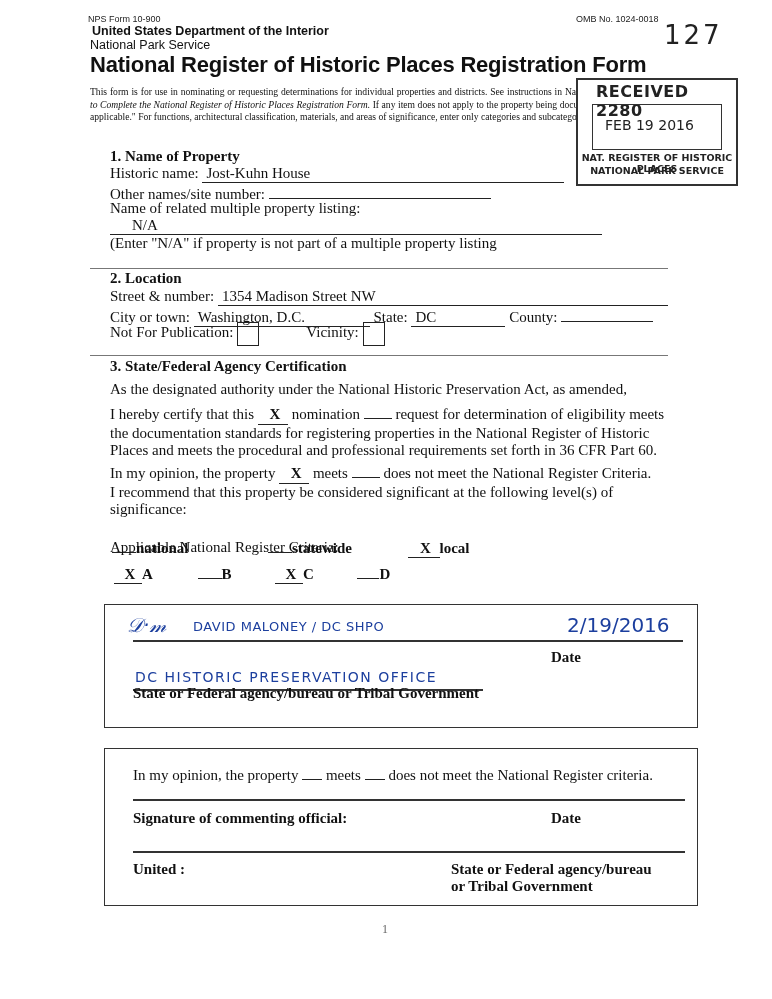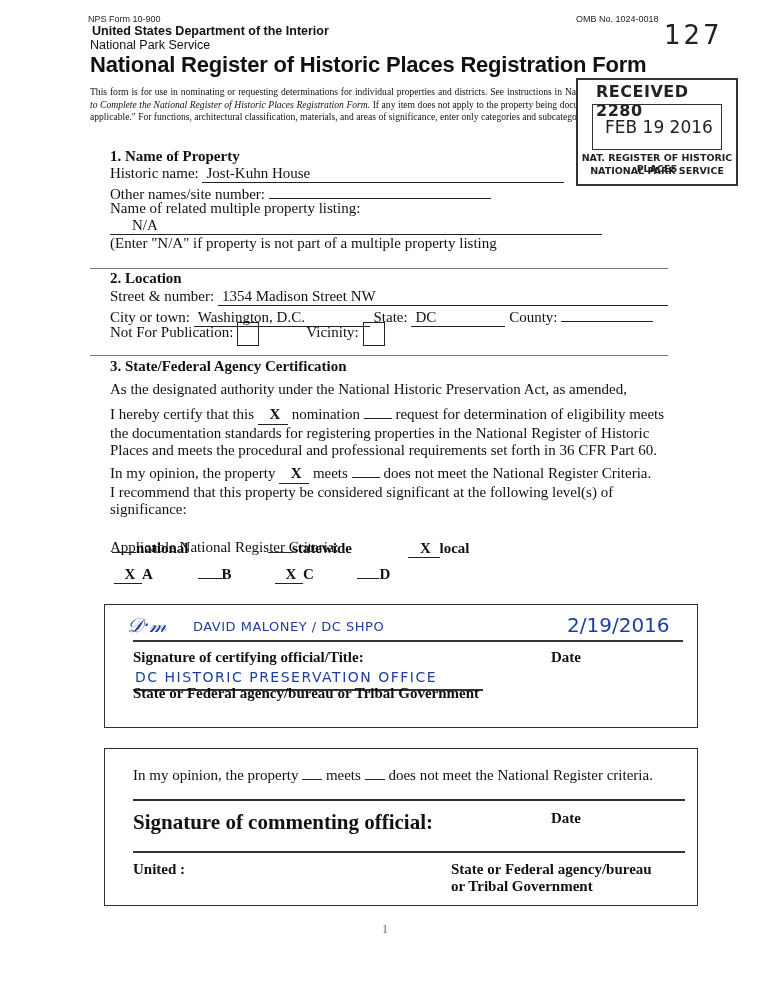--- a/index.html
+++ b/index.html
@@ -37,21 +37,21 @@
 
 <div class="abs serif instr" style="left:90px; top:86px;">
   <span>This form is for use in nominating or requesting determinations for individual properties and districts. See instructions in National Register Bulletin,</span>
   <i>How to Complete the National Register of Historic Places Registration Form.</i>
   <span>If any item does not apply to the property being documented, enter "N/A" for "not applicable." For functions, architectural classification, materials, and areas of significance, enter only categories and subcategories from the instructions.</span>
 </div>
 
 <div class="abs stamp" style="left:576px; top:78px; width:158px; height:104px;">
   <div class="abs stamp-text" style="left:18px; top:2px; font-size:16px; letter-spacing:0.5px;">RECEIVED 2280</div>
   <div class="abs" style="left:14px; top:24px; width:128px; height:44px; border:1.5px solid #333;">
-    <div class="abs stamp-text" style="left:12px; top:12px; font-size:17px; font-weight:normal;">FEB 19 2016</div>
+    <div class="abs stamp-text" style="left:12px; top:12px; font-size:14px; font-weight:normal;">FEB 19 2016</div>
   </div>
   <div class="abs stamp-text" style="left:0; top:72px; width:158px; text-align:center; font-size:9.5px;">NAT. REGISTER OF HISTORIC PLACES</div>
   <div class="abs stamp-text" style="left:0; top:85px; width:158px; text-align:center; font-size:9.5px;">NATIONAL PARK SERVICE</div>
 </div>
 
 <div class="abs serif sec-title" style="left:110px; top:148px;">1.  Name of Property</div>
 <div class="abs serif line" style="left:110px; top:165px;">
   <span>Historic name:</span>
   <span class="uval" style="width:358px;">Jost-Kuhn House</span>
 </div>
@@ -125,37 +125,36 @@
   <span class="uval" style="width:24px; text-align:center;">X</span><span>C</span>
   <span style="display:inline-block; width:36px;"></span>
   <span class="uval" style="width:18px; height:14px;"></span><span>D</span>
 </div>
 
 <div class="abs box" style="left:104px; top:604px; width:592px; height:122px;">
   <div class="abs hand" style="left:22px; top:8px; font-size:20px; font-style:italic;">𝒟·𝓂</div>
   <div class="abs hand" style="left:88px; top:14px; font-size:13px; font-style:normal; letter-spacing:0.5px;">DAVID MALONEY / DC SHPO</div>
   <div class="abs hand" style="left:462px; top:8px; font-size:20px; font-style:normal;">2/19/2016</div>
   <div class="abs" style="left:28px; top:35px; width:550px; height:1.5px; background:#333;"></div>
-  <div class="abs serif bold" style="left:28px; top:44px; font-size:15px;">Signature of certifying official/Title:</div>
   <div class="abs serif bold" style="left:446px; top:44px; font-size:15px;">Date</div>
   <div class="abs hand" style="left:30px; top:64px; font-size:14px; font-style:normal; letter-spacing:1.5px;">DC HISTORIC PRESERVATION OFFICE</div>
   <div class="abs" style="left:28px; top:84px; width:350px; height:1.5px; background:#333;"></div>
   <div class="abs serif bold" style="left:28px; top:80px; font-size:15px;">State or Federal agency/bureau or Tribal Government</div>
 </div>
 
 <div class="abs box" style="left:104px; top:748px; width:592px; height:156px;">
   <div class="abs serif" style="left:28px; top:16px; font-size:15px; white-space:nowrap;">
     <span>In my opinion, the property</span>
     <span class="uval" style="width:16px; height:14px;"></span>
     <span>meets</span>
     <span class="uval" style="width:16px; height:14px;"></span>
     <span>does not meet the National Register criteria.</span>
   </div>
   <div class="abs" style="left:28px; top:50px; width:552px; height:1.5px; background:#333;"></div>
-  <div class="abs serif bold" style="left:28px; top:61px; font-size:21px;">Signature of commenting official:</div>
+  <div class="abs serif bold" style="left:28px; top:61px; font-size:15px;">Signature of commenting official:</div>
   <div class="abs serif bold" style="left:446px; top:61px; font-size:15px;">Date</div>
   <div class="abs" style="left:28px; top:102px; width:552px; height:1.5px; background:#333;"></div>
   <div class="abs serif bold" style="left:28px; top:112px; font-size:15px;">United :</div>
   <div class="abs serif bold" style="left:346px; top:112px; font-size:15px;">State or Federal agency/bureau</div>
   <div class="abs serif bold" style="left:346px; top:129px; font-size:15px;">or Tribal Government</div>
 </div>
 
 <div class="abs serif" style="left:382px; top:922px; font-size:12px; color:#666;">1</div>
 
 </body></html>

